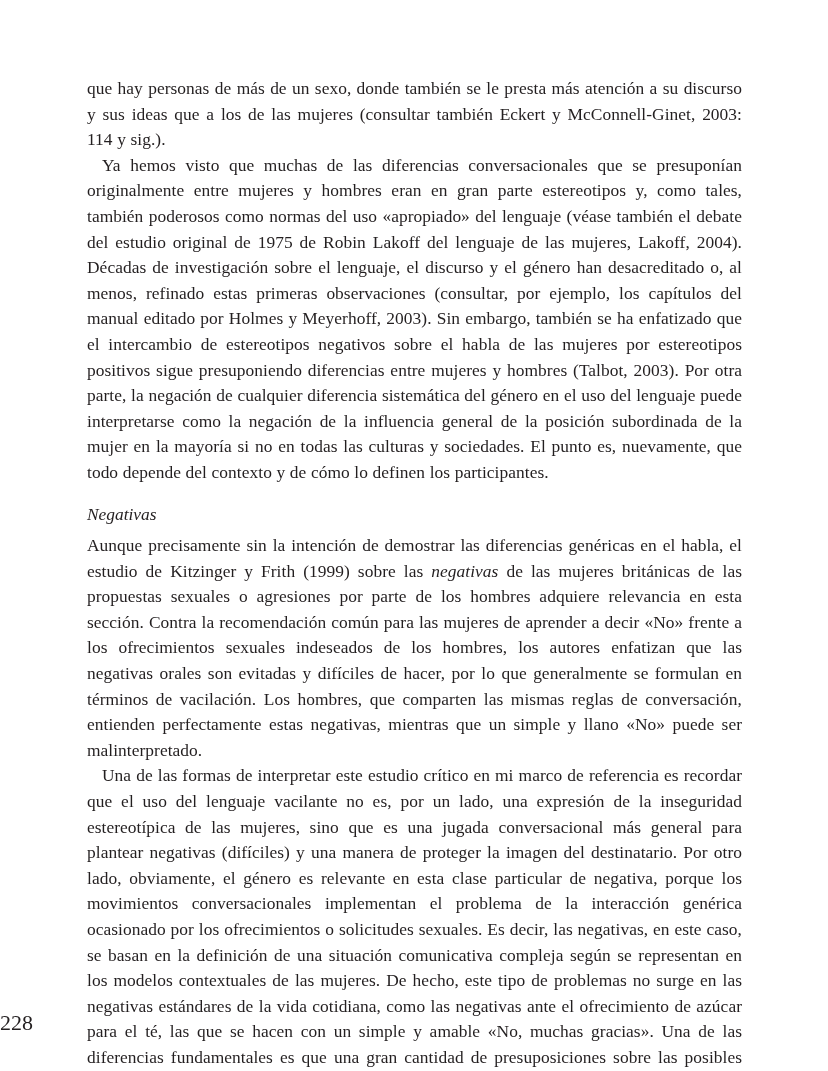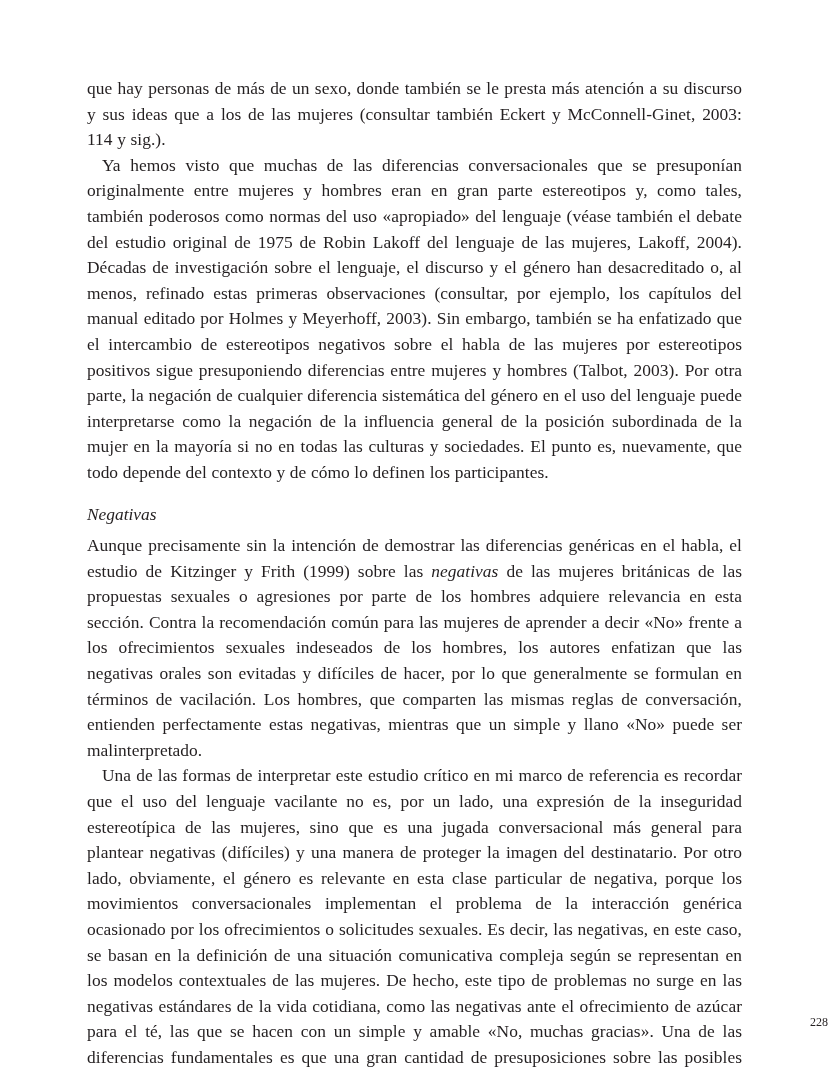--- a/index.html
+++ b/index.html
@@ -64,22 +64,22 @@
 
   .it {
     font-style: italic;
   }
 
   #page-number {
     position: absolute;
     left: 0;
     top: 1010px;
     width: 828px;
-    text-align: right;
-    font-size: 12px;
+    text-align: left;
+    font-size: 22px;
     line-height: 25px;
     color: #231f20;
   }
 </style>
 </head>
 <body>
 
 <div id="page">
 
   <div id="text-column">

